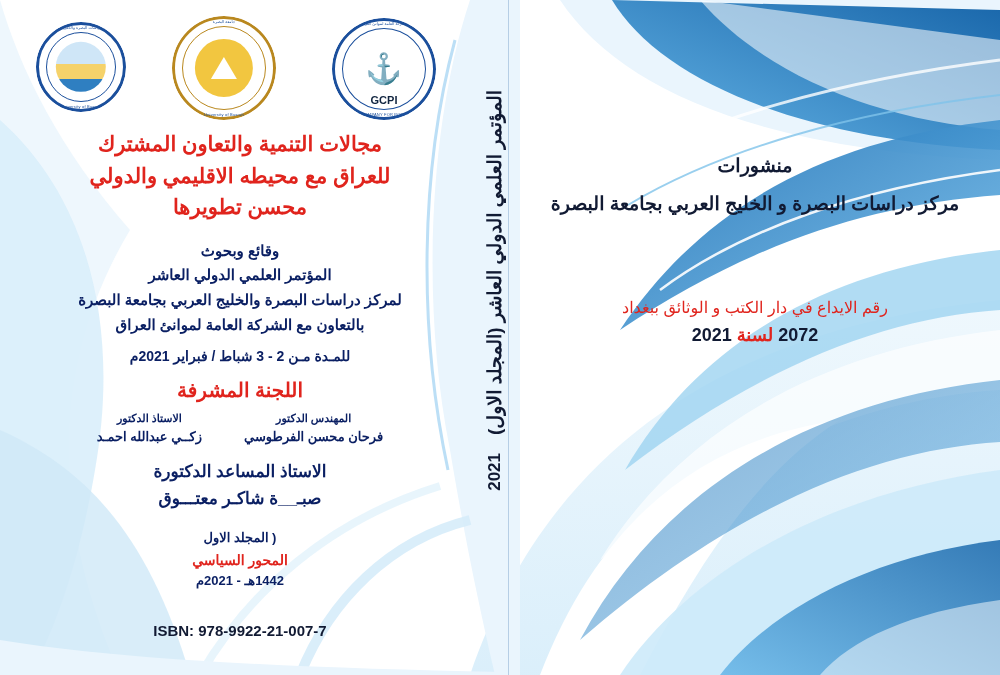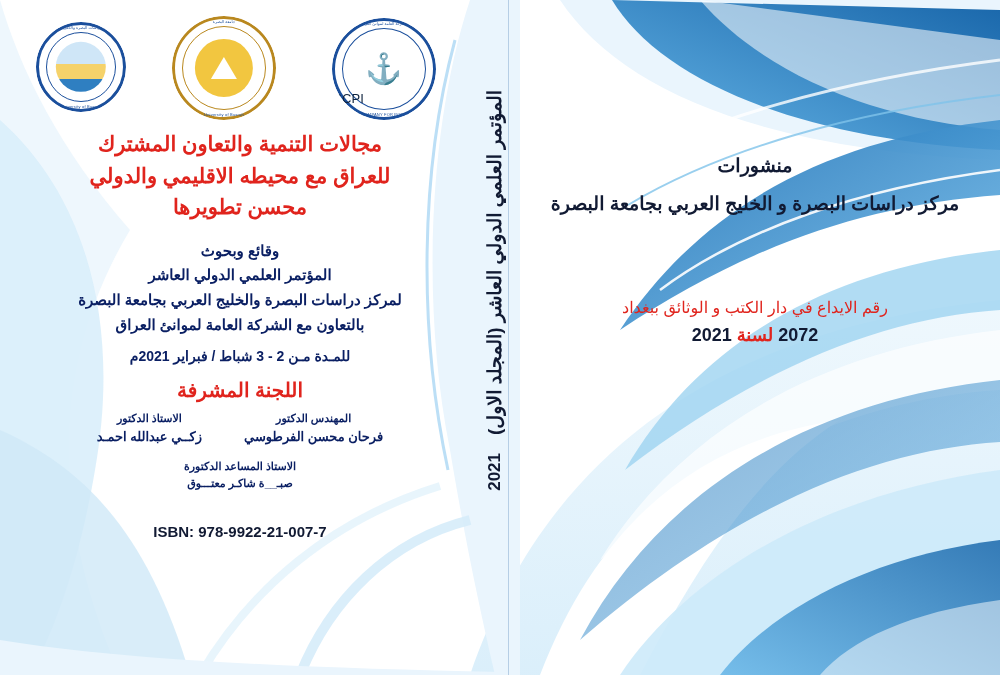--- a/index.html
+++ b/index.html
@@ -112,23 +112,23 @@
 
   .anchor {
     font-size: 30px;
     color: #10243f;
     line-height: 1;
   }
   .gcpi-label {
     position: absolute;
     left: 0; right: 0;
     bottom: 14px;
-    text-align: left;
-    font-size: 13px;
-    font-weight: normal;
+    text-align: center;
+    font-size: 11px;
+    font-weight: bold;
     color: #10243f;
   }
   .tri {
     width: 0; height: 0;
     border-left: 13px solid transparent;
     border-right: 13px solid transparent;
     border-bottom: 22px solid #ffffff;
   }
 
   
@@ -238,21 +238,21 @@
     justify-content: center;
     gap: 42px;
   }
   .name-block { text-align: center; }
   .name-title { font-size: 11px; }
   .name-value { font-size: 13px; letter-spacing: 1px; }
   .f-single {
     margin-top: 10px;
     color: #0a1f63;
     font-weight: bold;
-    font-size: 11px;
+    font-size: 17px;
     line-height: 1.6;
   }
   .f-vol {
     margin-top: 16px;
     color: #0a1f63;
     font-weight: bold;
     font-size: 13px;
     line-height: 1.6;
   }
   .f-axis {
@@ -403,20 +403,25 @@
           <div class="name-value">زكــي عبدالله احمـد</div>
         </div>
       </div>
     </div>
 
     <div class="f-single">
       <div>الاستاذ المساعد الدكتورة</div>
       <div>صبـ__ة شاكـر معتـــوق</div>
     </div>
 
+    <div class="f-vol">
+      <div>( المجلد الاول</div>
+      <div class="f-axis">المحور السياسي</div>
+      <div class="f-hijri">1442هـ - 2021م</div>
+    </div>
 
     <div class="f-isbn">ISBN: 978-9922-21-007-7</div>
   </div>
 
   <div class="spine-text">
     <div class="spine-title">المؤتمر العلمي الدولي العاشر (المجلد الاول)</div>
     <div class="spine-year">2021</div>
   </div>
 
   <div class="back-cover">

